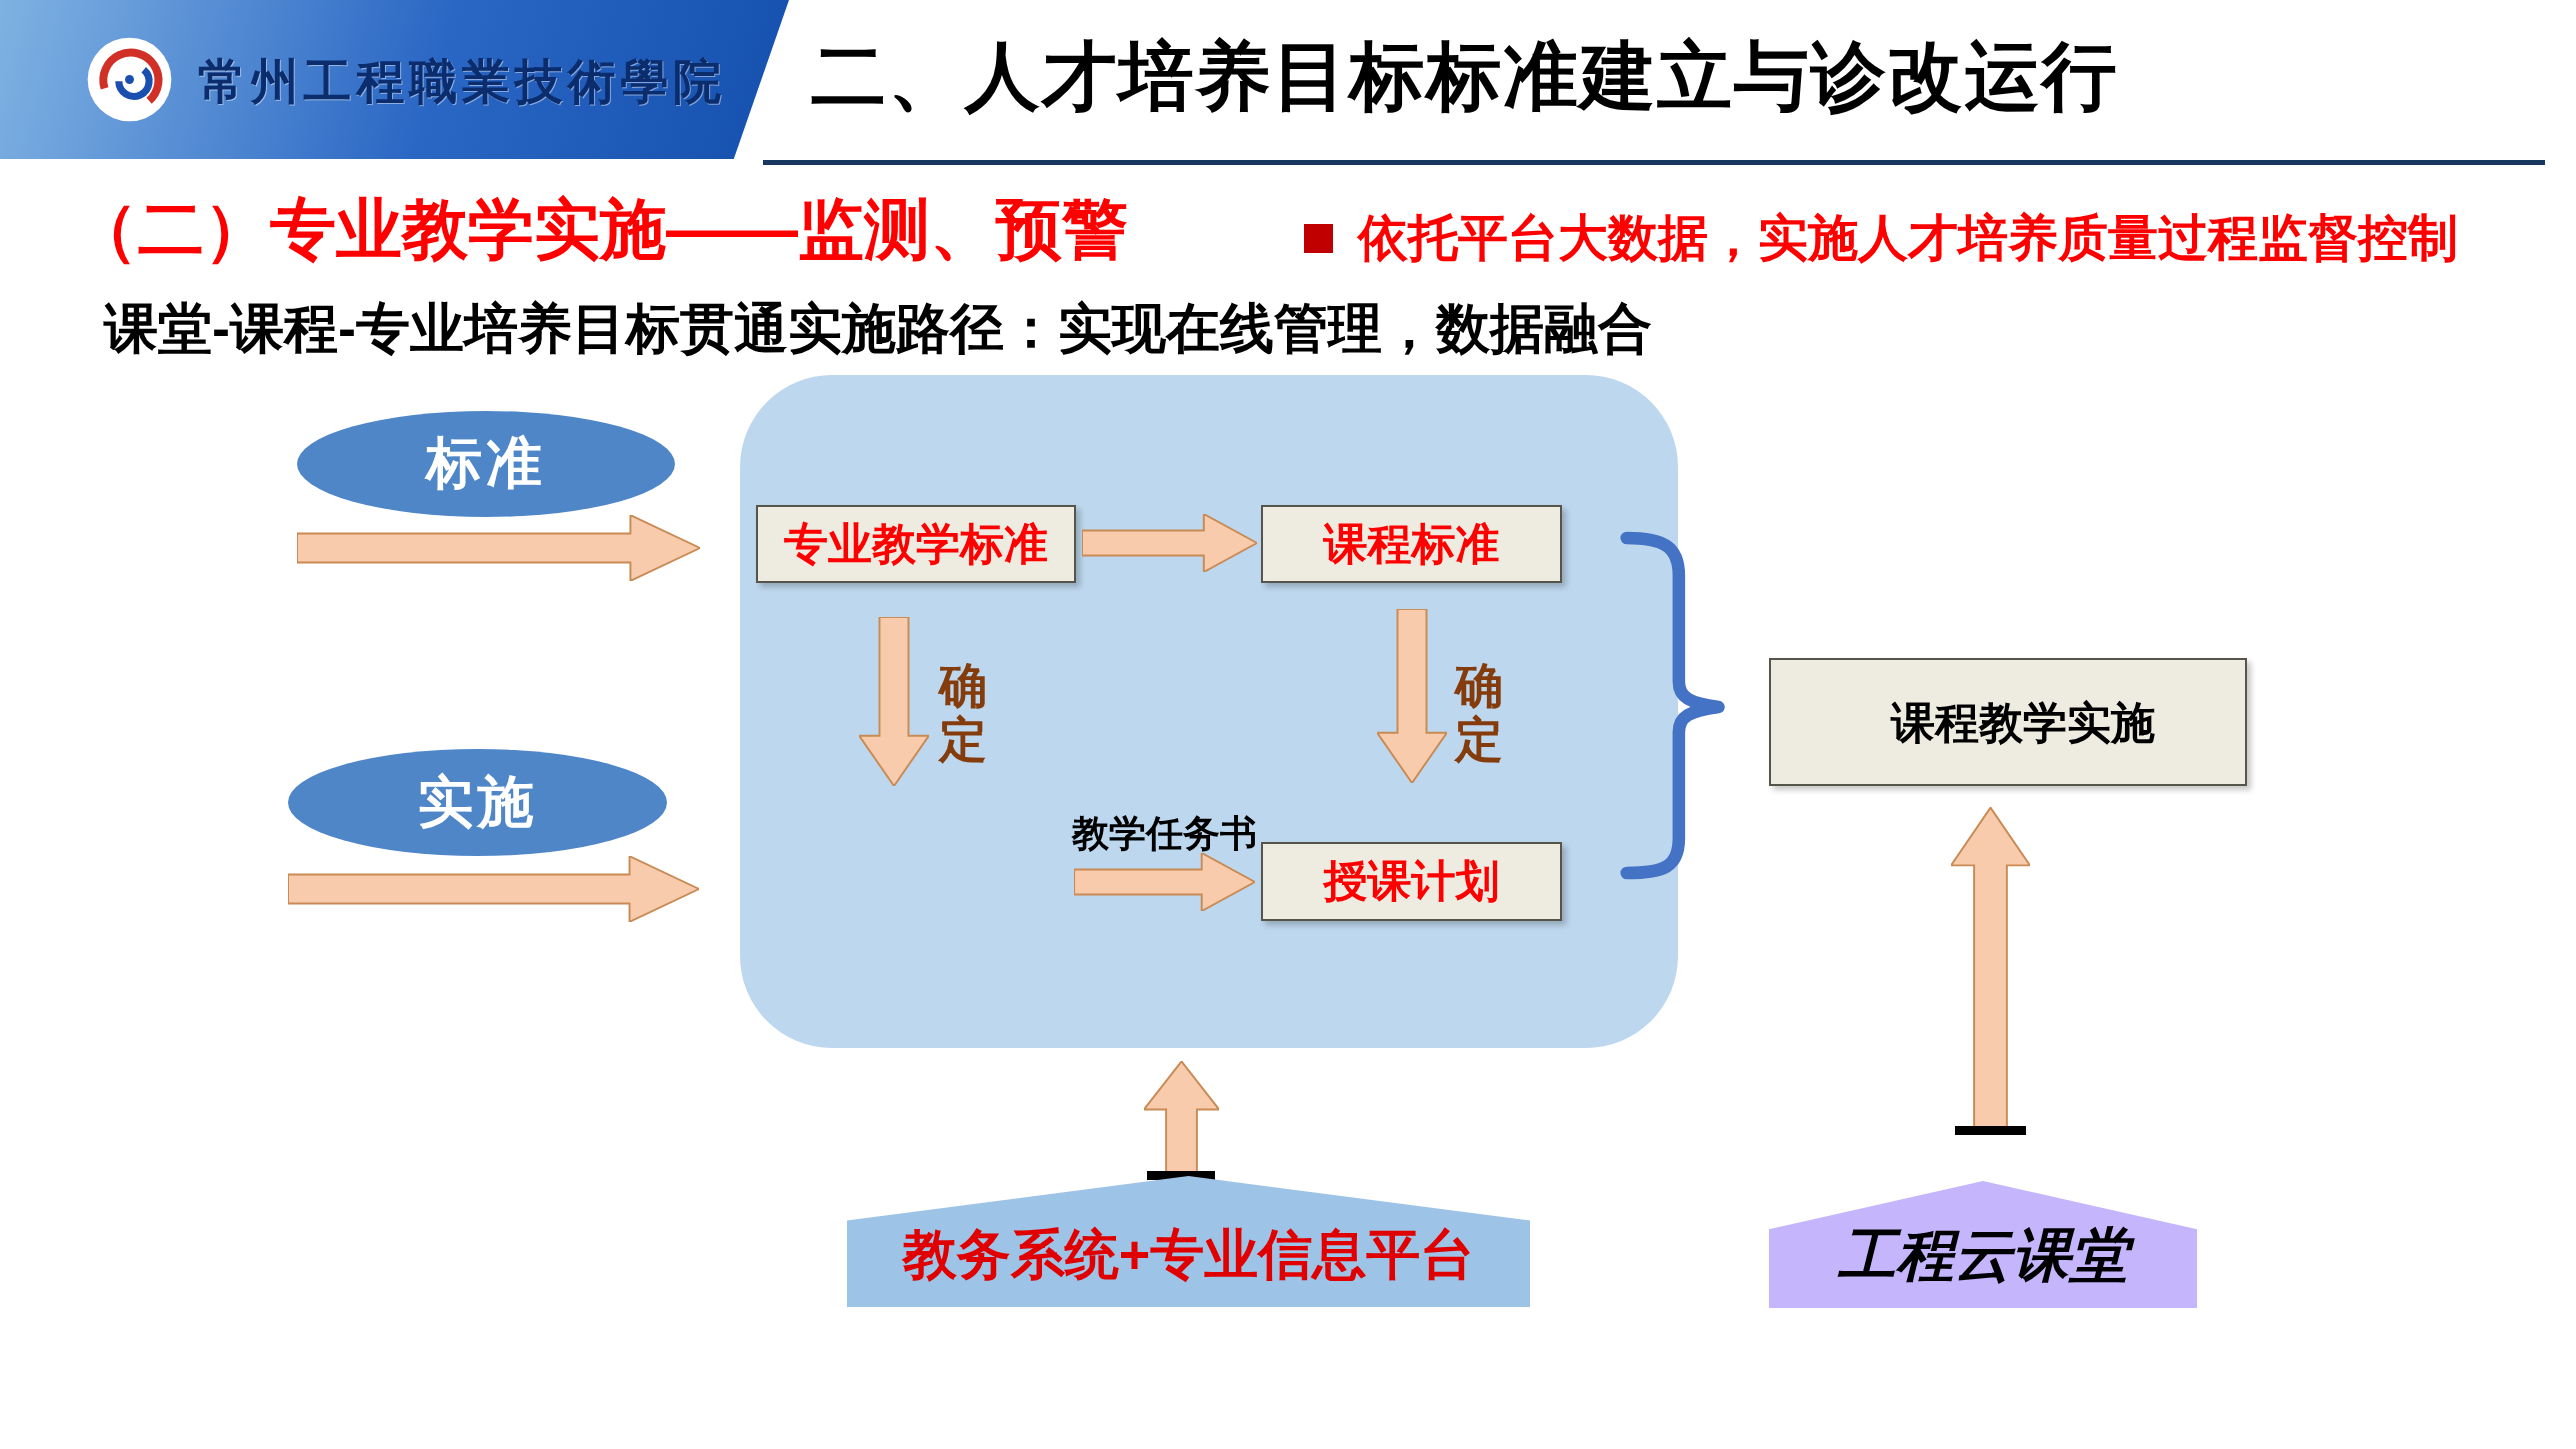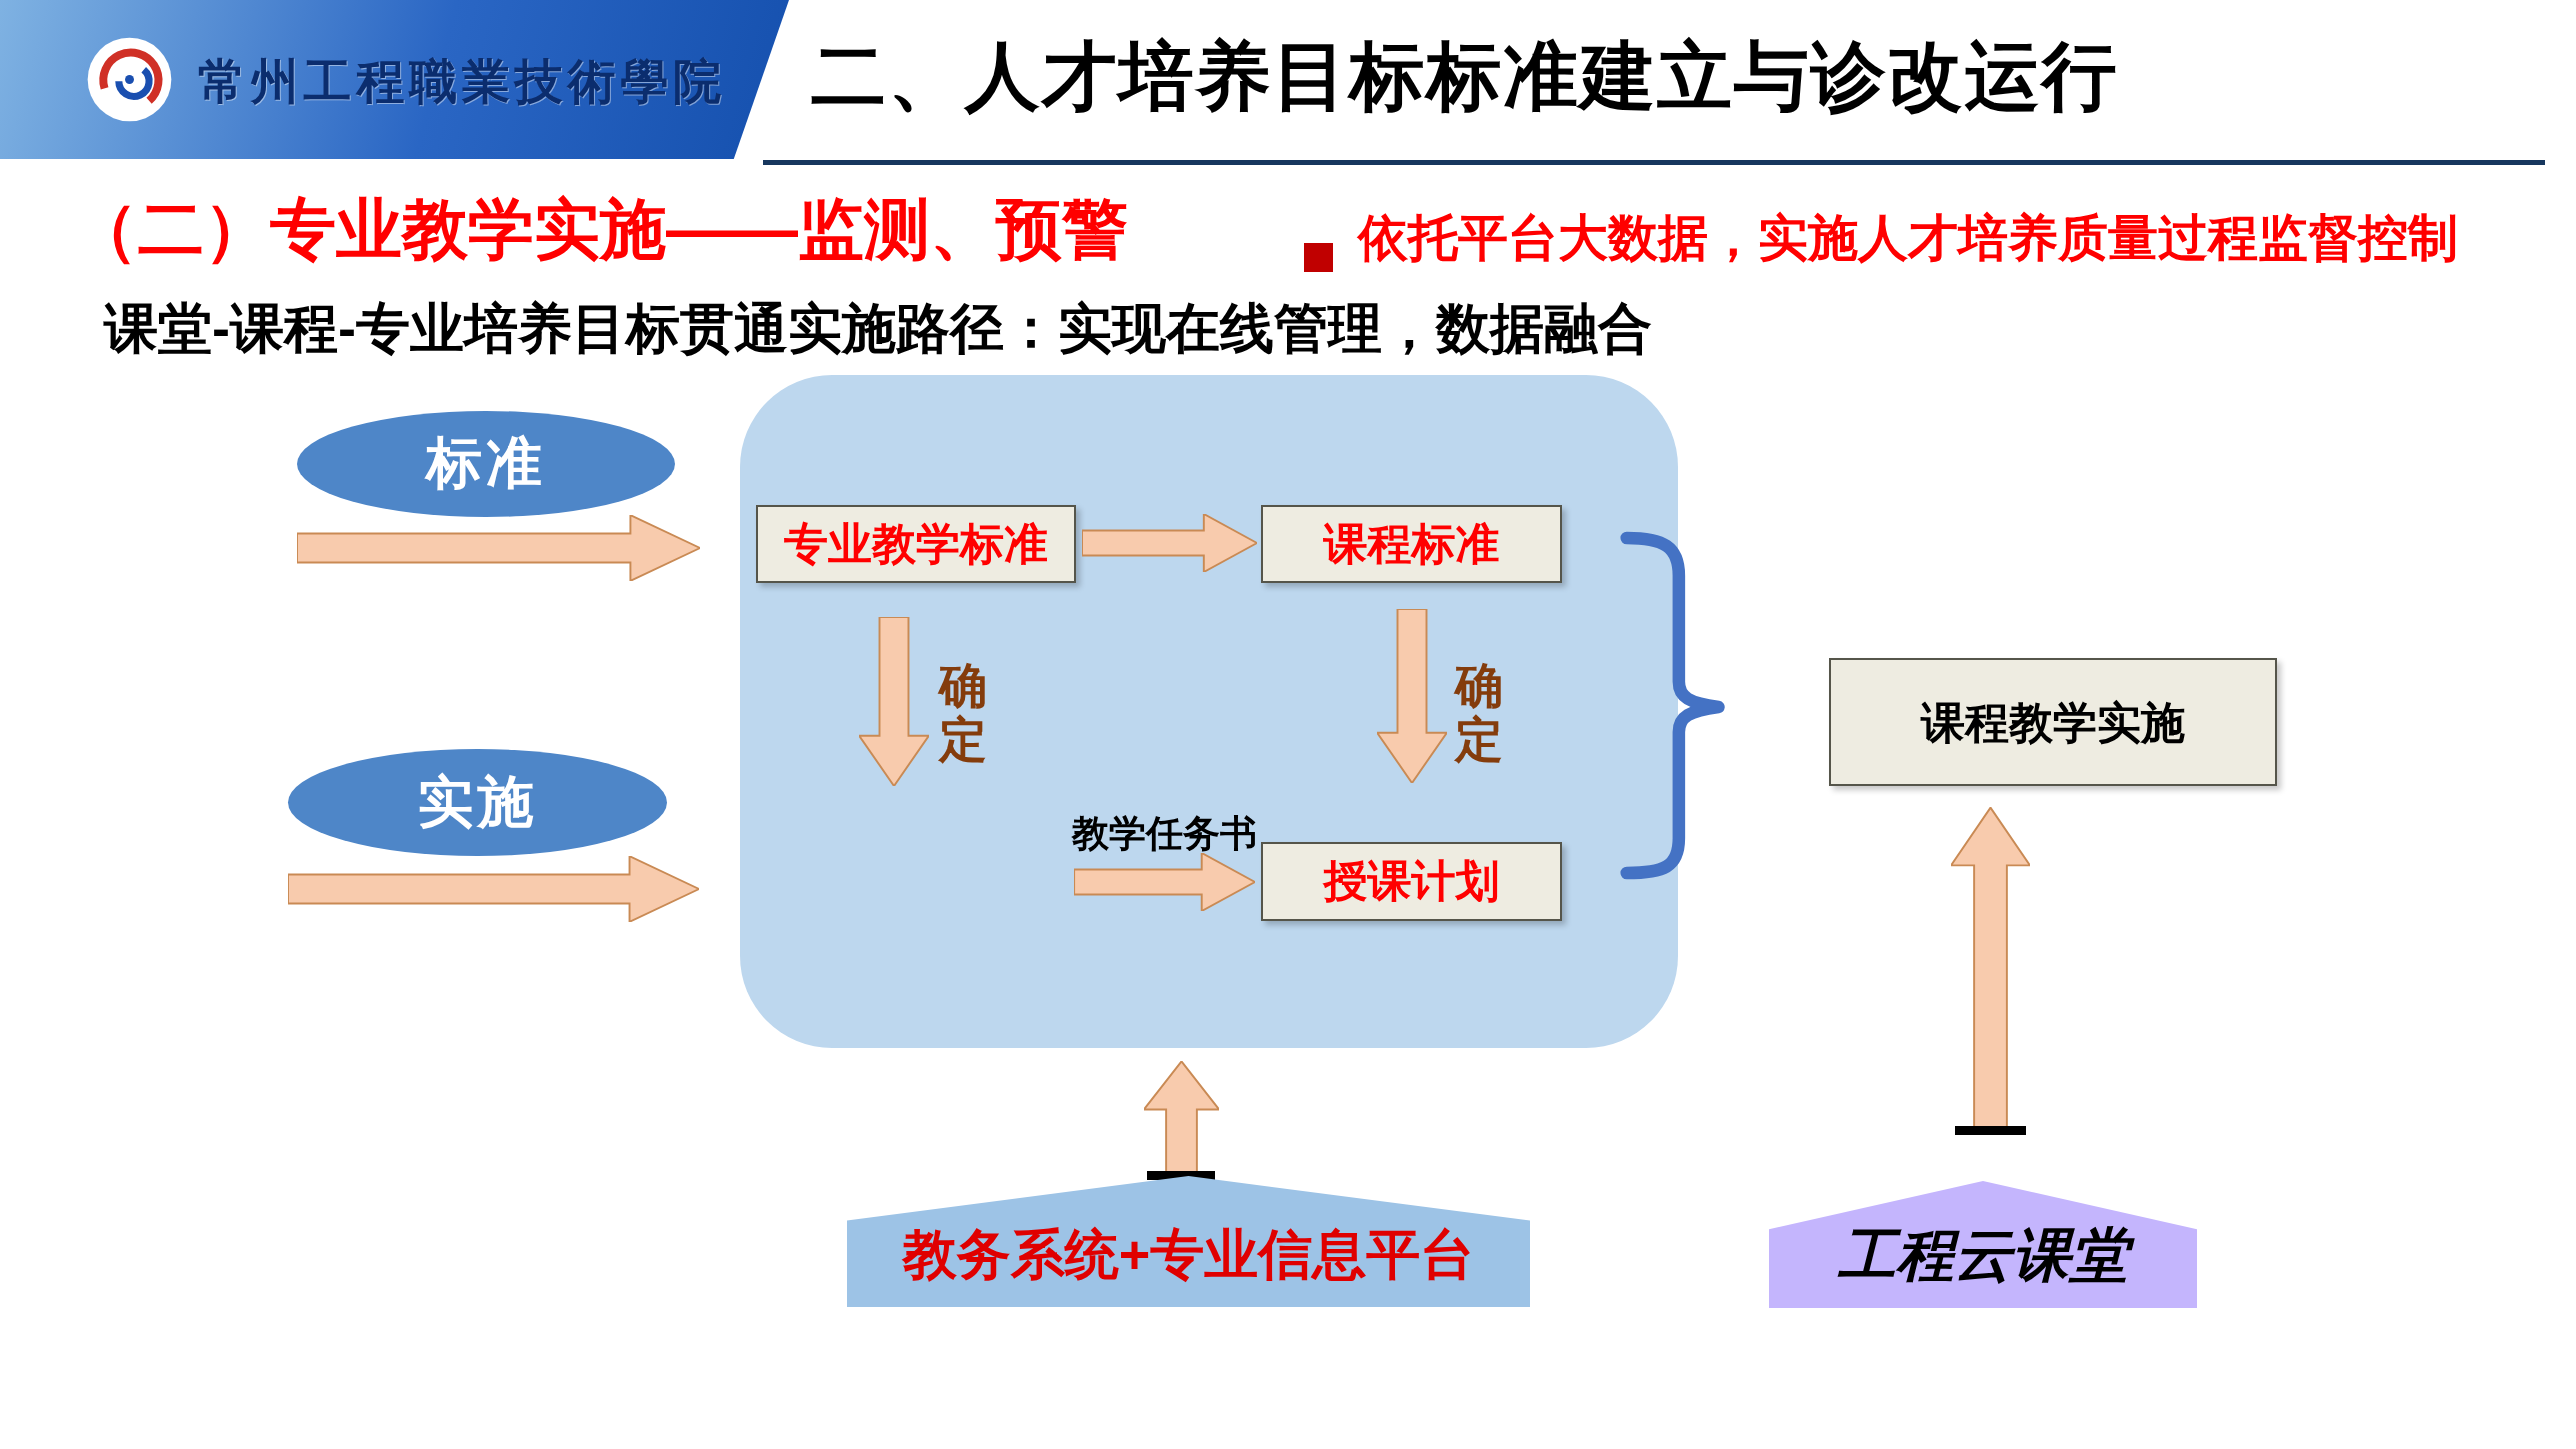--- a/index.html
+++ b/index.html
@@ -14,21 +14,21 @@
     display:flex;align-items:center;}
   .logo{position:absolute;left:85px;top:35px;width:89px;height:89px;}
   .college{position:absolute;left:198px;top:50px;font-family:"DejaVu Serif","Liberation Serif",serif;
     font-weight:bold;font-size:48px;letter-spacing:4.8px;color:#0b2d6e;
     text-shadow:1px 1px 0 rgba(255,255,255,.45);white-space:nowrap;}
   .title{left:811px;top:27px;width:1449px;font-size:75px;font-weight:900;color:#000;
     letter-spacing:1.9px;white-space:nowrap;}
   .rule{left:763px;top:160px;width:1782px;height:4.8px;background:#17375e;}
 
   .heading{left:72px;top:185px;font-size:66px;font-weight:900;color:#ff0000;white-space:nowrap;}
-  .bullet-row{left:1304px;top:205px;display:flex;align-items:flex-end;gap:25px;}
+  .bullet-row{left:1304px;top:205px;display:flex;align-items:center;gap:25px;}
   .bullet-sq{width:29px;height:29px;background:#c00000;display:inline-block;flex:0 0 auto;}
   .bullet-text{font-size:50px;font-weight:900;color:#ff0000;white-space:nowrap;}
   .subtitle{left:104px;top:293px;font-size:54px;font-weight:900;color:#000;white-space:nowrap;}
 
   
   .ellipse{background:#4e86c8;border-radius:50%;display:flex;align-items:center;justify-content:center;
     color:#ffffff;font-family:Liberation Sans, sans-serif;font-size:56px;font-weight:600;
     letter-spacing:3.9px;}
   .e1{left:297px;top:411px;width:378px;height:106px;}
   .e2{left:288px;top:749px;width:379px;height:107px;}
@@ -42,21 +42,21 @@
   .b2{left:1261px;top:505px;width:297px;height:74px;}
   .b3{left:770px;top:842px;width:295px;height:75px;}
   .b4{left:1261px;top:842px;width:297px;height:75px;}
 
   .confirm{width:54px;font-size:48px;font-weight:900;color:#843c0c;line-height:1.12;
     word-break:break-all;text-align:center;}
   .c1{left:936px;top:659px;}
   .c2{left:1452px;top:659px;}
   .taskbook{left:1072px;top:809px;width:185px;font-size:37px;font-weight:900;color:#000;text-align:right;white-space:nowrap;}
 
-  .impl{left:1829px;top:658px;width:444px;height:124px;flex-direction:column;color:#000;line-height:1.25;}
+  .impl{left:1769px;top:658px;width:444px;height:124px;flex-direction:column;color:#000;line-height:1.25;padding-left:30px;}
   .impl .l1{font-size:44px;}
   .impl .l2{font-size:40px;}
 
   .pent{display:flex;align-items:flex-end;justify-content:center;font-weight:900;}
   .platform{left:847px;top:1176px;width:683px;height:131px;background:#9dc3e6;
     clip-path:polygon(50% 0,100% 34%,100% 100%,0 100%,0 34%);color:#e00000;font-size:54px;padding-bottom:0;}
   .platform span{margin-bottom:15.5px;}
   .cloud{left:1769px;top:1181px;width:428px;height:127px;background:#c4b5fd;
     clip-path:polygon(50% 0,100% 38%,100% 100%,0 100%,0 38%);color:#000;font-size:58px;font-style:italic;}
   .cloud span{margin-bottom:13.5px;}

